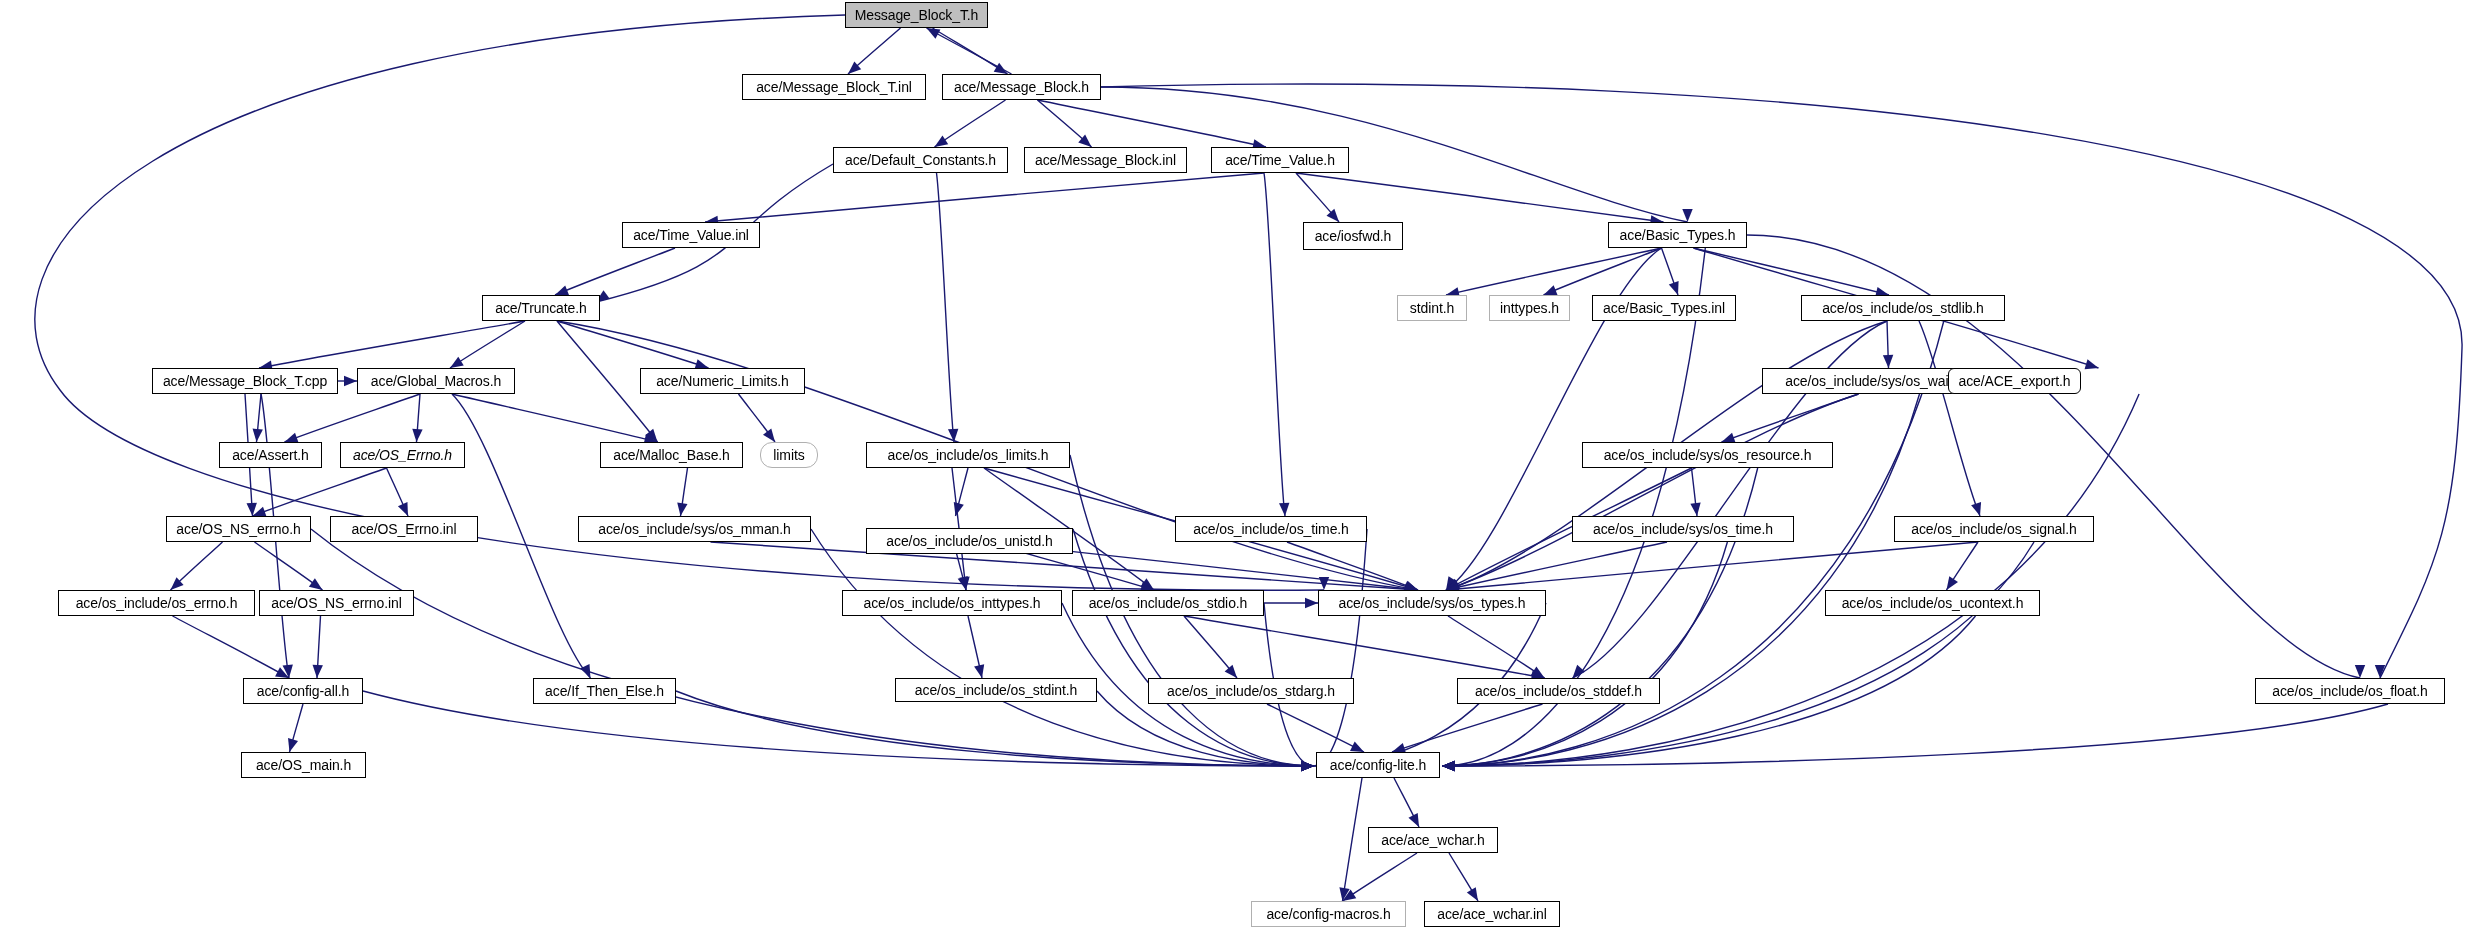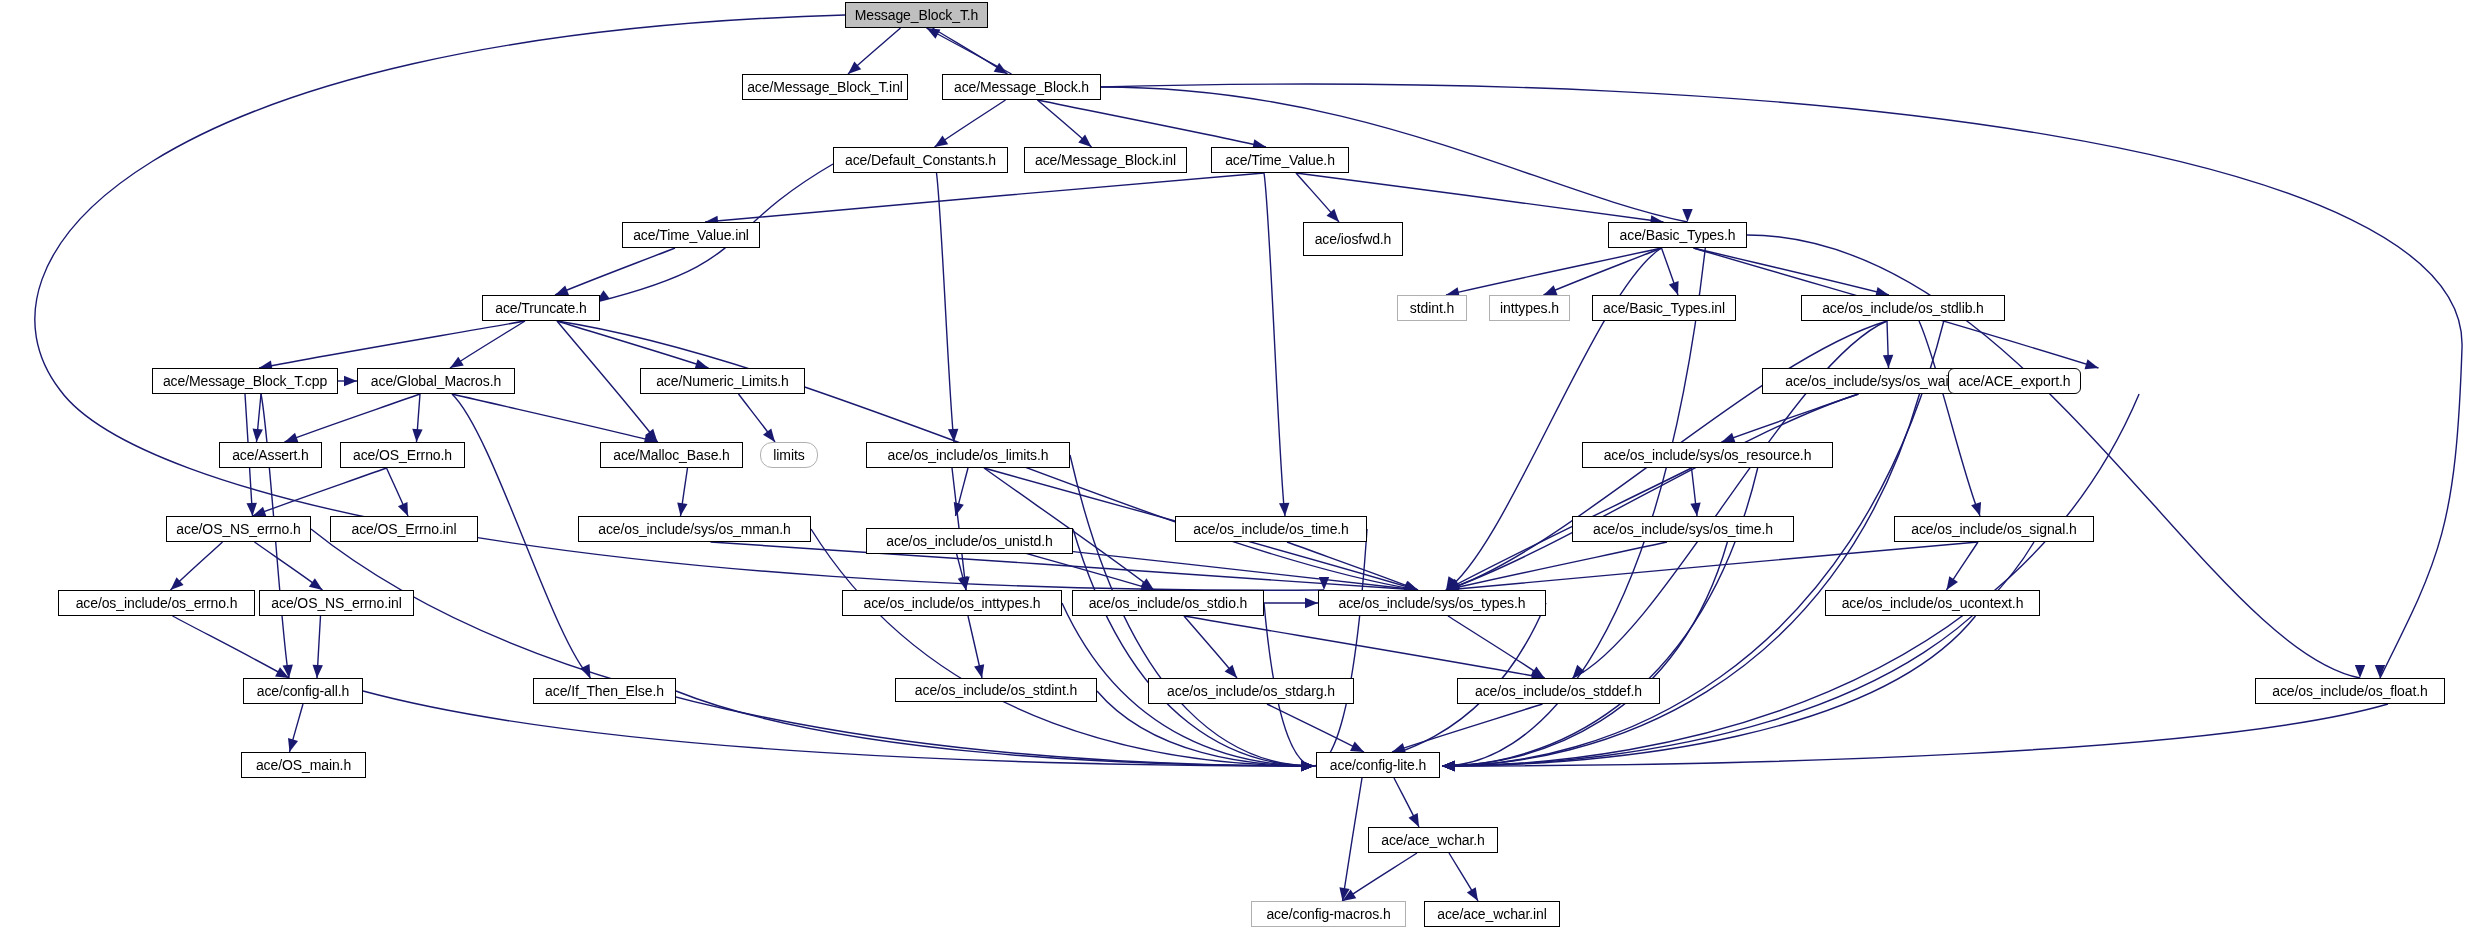--- a/index.html
+++ b/index.html
@@ -253,36 +253,36 @@
       <polygon points="1342.5,901 1339.399695124102,887.346132061702 1349.6714122886933,888.9745750268202" class="arrow-head"></polygon>
       <path d="M1417,853 C1394.65,867.4 1363.36,886.6 1342.5,901" class="edge-path"></path>
       <polygon points="1342.5,901 1350.6117792460227,889.587768077024 1356.2445518146897,898.3303005013089" class="arrow-head"></polygon>
       <path d="M1449,853 C1457.7,867.4 1469.88,886.6 1478,901" class="edge-path"></path>
       <polygon points="1478,901 1466.8267358628493,892.5620992823177 1475.7282574990857,887.1840966270917" class="arrow-head"></polygon>
     </svg>
   <div id="node-layer">
       <div class="gnode root" style="left: 845px; top: 2px; width: 143px; height: 26px;">
         <span>Message_Block_T.h</span>
       </div>
-      <div class="gnode" style="left: 742px; top: 74px; width: 166px; height: 26px;">
+      <div class="gnode" style="left: 742px; top: 74px; width: 184px; height: 26px;">
         <span>ace/Message_Block_T.inl</span>
       </div>
       <div class="gnode" style="left: 942px; top: 74px; width: 159px; height: 26px;">
         <span>ace/Message_Block.h</span>
       </div>
       <div class="gnode" style="left: 833px; top: 147px; width: 175px; height: 26px;">
         <span>ace/Default_Constants.h</span>
       </div>
       <div class="gnode" style="left: 1024px; top: 147px; width: 163px; height: 26px;">
         <span>ace/Message_Block.inl</span>
       </div>
       <div class="gnode" style="left: 1211px; top: 147px; width: 138px; height: 26px;">
         <span>ace/Time_Value.h</span>
       </div>
-      <div class="gnode" style="left: 1303px; top: 222px; width: 100px; height: 34px;">
+      <div class="gnode" style="left: 1303px; top: 222px; width: 100px; height: 28px;">
         <span>ace/iosfwd.h</span>
       </div>
       <div class="gnode" style="left: 1608px; top: 222px; width: 139px; height: 26px;">
         <span>ace/Basic_Types.h</span>
       </div>
       <div class="gnode" style="left: 622px; top: 222px; width: 138px; height: 26px;">
         <span>ace/Time_Value.inl</span>
       </div>
       <div class="gnode" style="left: 482px; top: 295px; width: 118px; height: 26px;">
         <span>ace/Truncate.h</span>
@@ -310,21 +310,21 @@
       </div>
       <div class="gnode" style="left: 1762px; top: 368px; width: 225px; height: 26px;">
         <span>ace/os_include/sys/os_wait.h</span>
       </div>
       <div class="gnode" style="left: 1948px; top: 368px; width: 133px; height: 26px; border-radius: 6px;">
         <span>ace/ACE_export.h</span>
       </div>
       <div class="gnode" style="left: 219px; top: 442px; width: 103px; height: 26px;">
         <span>ace/Assert.h</span>
       </div>
-      <div class="gnode" style="left: 340px; top: 442px; width: 125px; height: 26px;">
+      <div class="gnode" style="left: 340px; top: 442px; width: 125px; height: 26px; font-style: italic;">
         <span>ace/OS_Errno.h</span>
       </div>
       <div class="gnode" style="left: 600px; top: 442px; width: 143px; height: 26px;">
         <span>ace/Malloc_Base.h</span>
       </div>
       <div class="gnode ext" style="left: 760px; top: 442px; width: 58px; height: 26px; border-radius: 12px;">
         <span>limits</span>
       </div>
       <div class="gnode" style="left: 866px; top: 442px; width: 204px; height: 26px;">
         <span>ace/os_include/os_limits.h</span>

